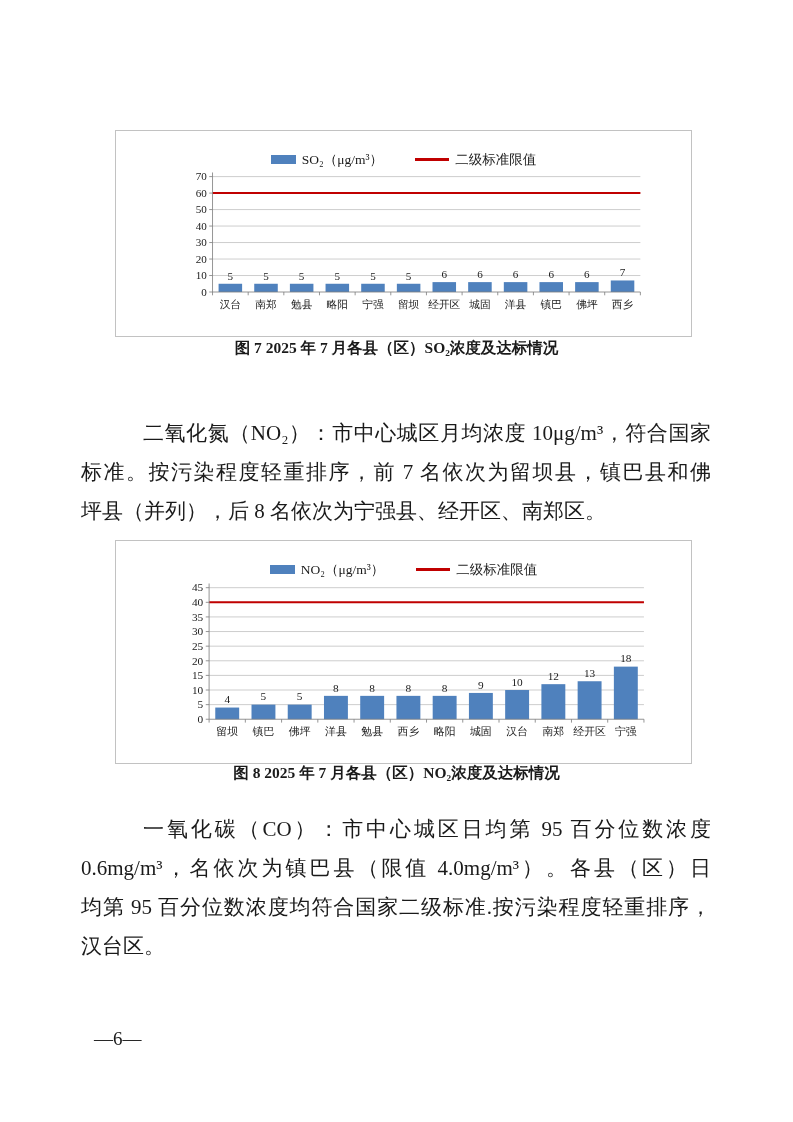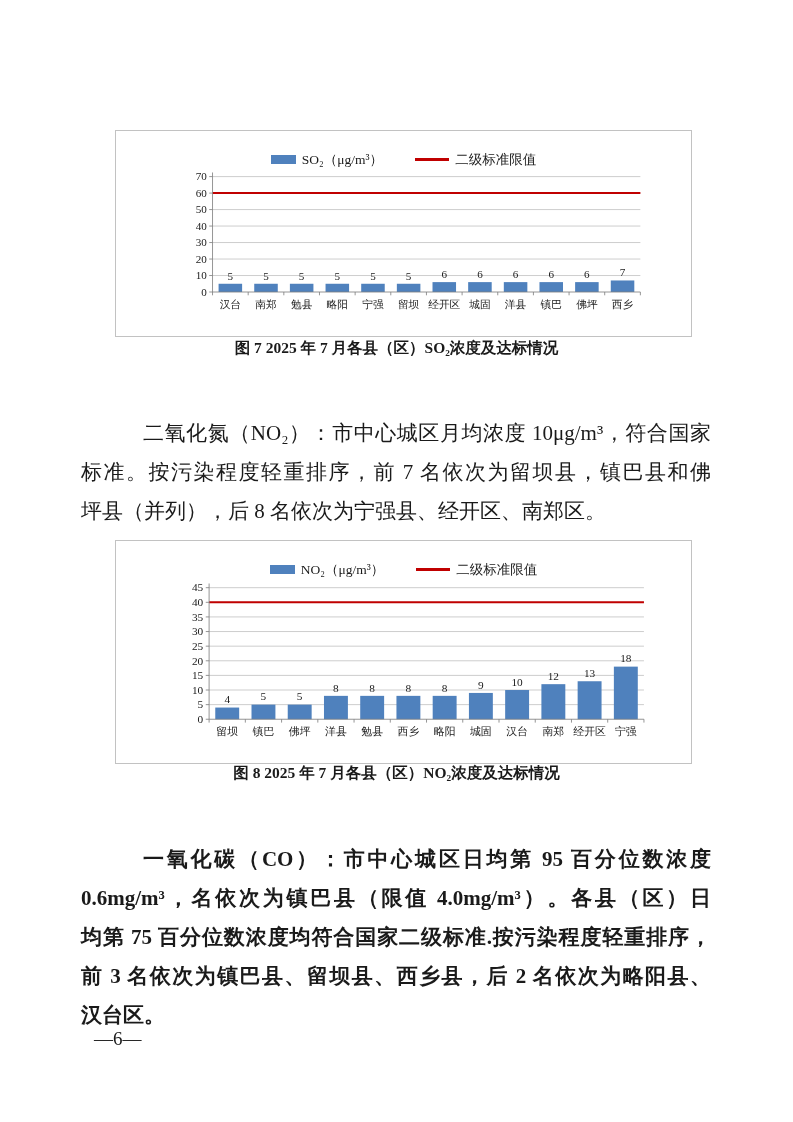--- a/index.html
+++ b/index.html
@@ -43,21 +43,21 @@
     text-align:center;
     font-size:15.5px;font-weight:bold;
   }
   .caption.c0{top:338px;}
   .caption.c1{top:763px;}
   
   .para{
     position:absolute;left:81px;width:630px;
   }
   .para.p0{top:374px;margin-top:40px;}
-  .para.p1{top:840px;font-weight:bold;}
+  .para.p1{top:810px;}
   .pline{
     font-size:21px;
     line-height:39px;
     white-space:nowrap;
     text-align:justify;
     text-align-last:justify;
     text-justify:inter-character;
   }
   .pline.indent{text-indent:62px;}
   .pline.last{text-align-last:left;white-space:normal;}
@@ -254,20 +254,19 @@
         <line x1="466.5" y1="165" x2="466.5" y2="169" stroke="#808080" stroke-width="1"></line>
         <line x1="509.75" y1="165" x2="509.75" y2="169" stroke="#808080" stroke-width="1"></line>
         <line x1="553" y1="165" x2="553" y2="169" stroke="#808080" stroke-width="1"></line>
       </svg>
   </figure>
   <p class="caption c1">图 8    2025 年 7 月各县（区）NO₂浓度及达标情况</p>
 
   <div class="para p1">
     <div class="pline indent">一氧化碳（CO）：市中心城区日均第 95 百分位数浓度</div>
     <div class="pline">0.6mg/m³，名依次为镇巴县（限值 4.0mg/m³）。各县（区）日</div>
-    <div class="pline">均第 75 百分位数浓度均符合国家二级标准.按污染程度轻重排序，</div>
-    <div class="pline">前 3 名依次为镇巴县、留坝县、西乡县，后 2 名依次为略阳县、</div>
+    <div class="pline">均第 95 百分位数浓度均符合国家二级标准.按污染程度轻重排序，</div>
     <div class="pline last">汉台区。</div>
   </div>
 
   <div class="page-number">—6—</div>
 
 </div>
 
 </body></html>

